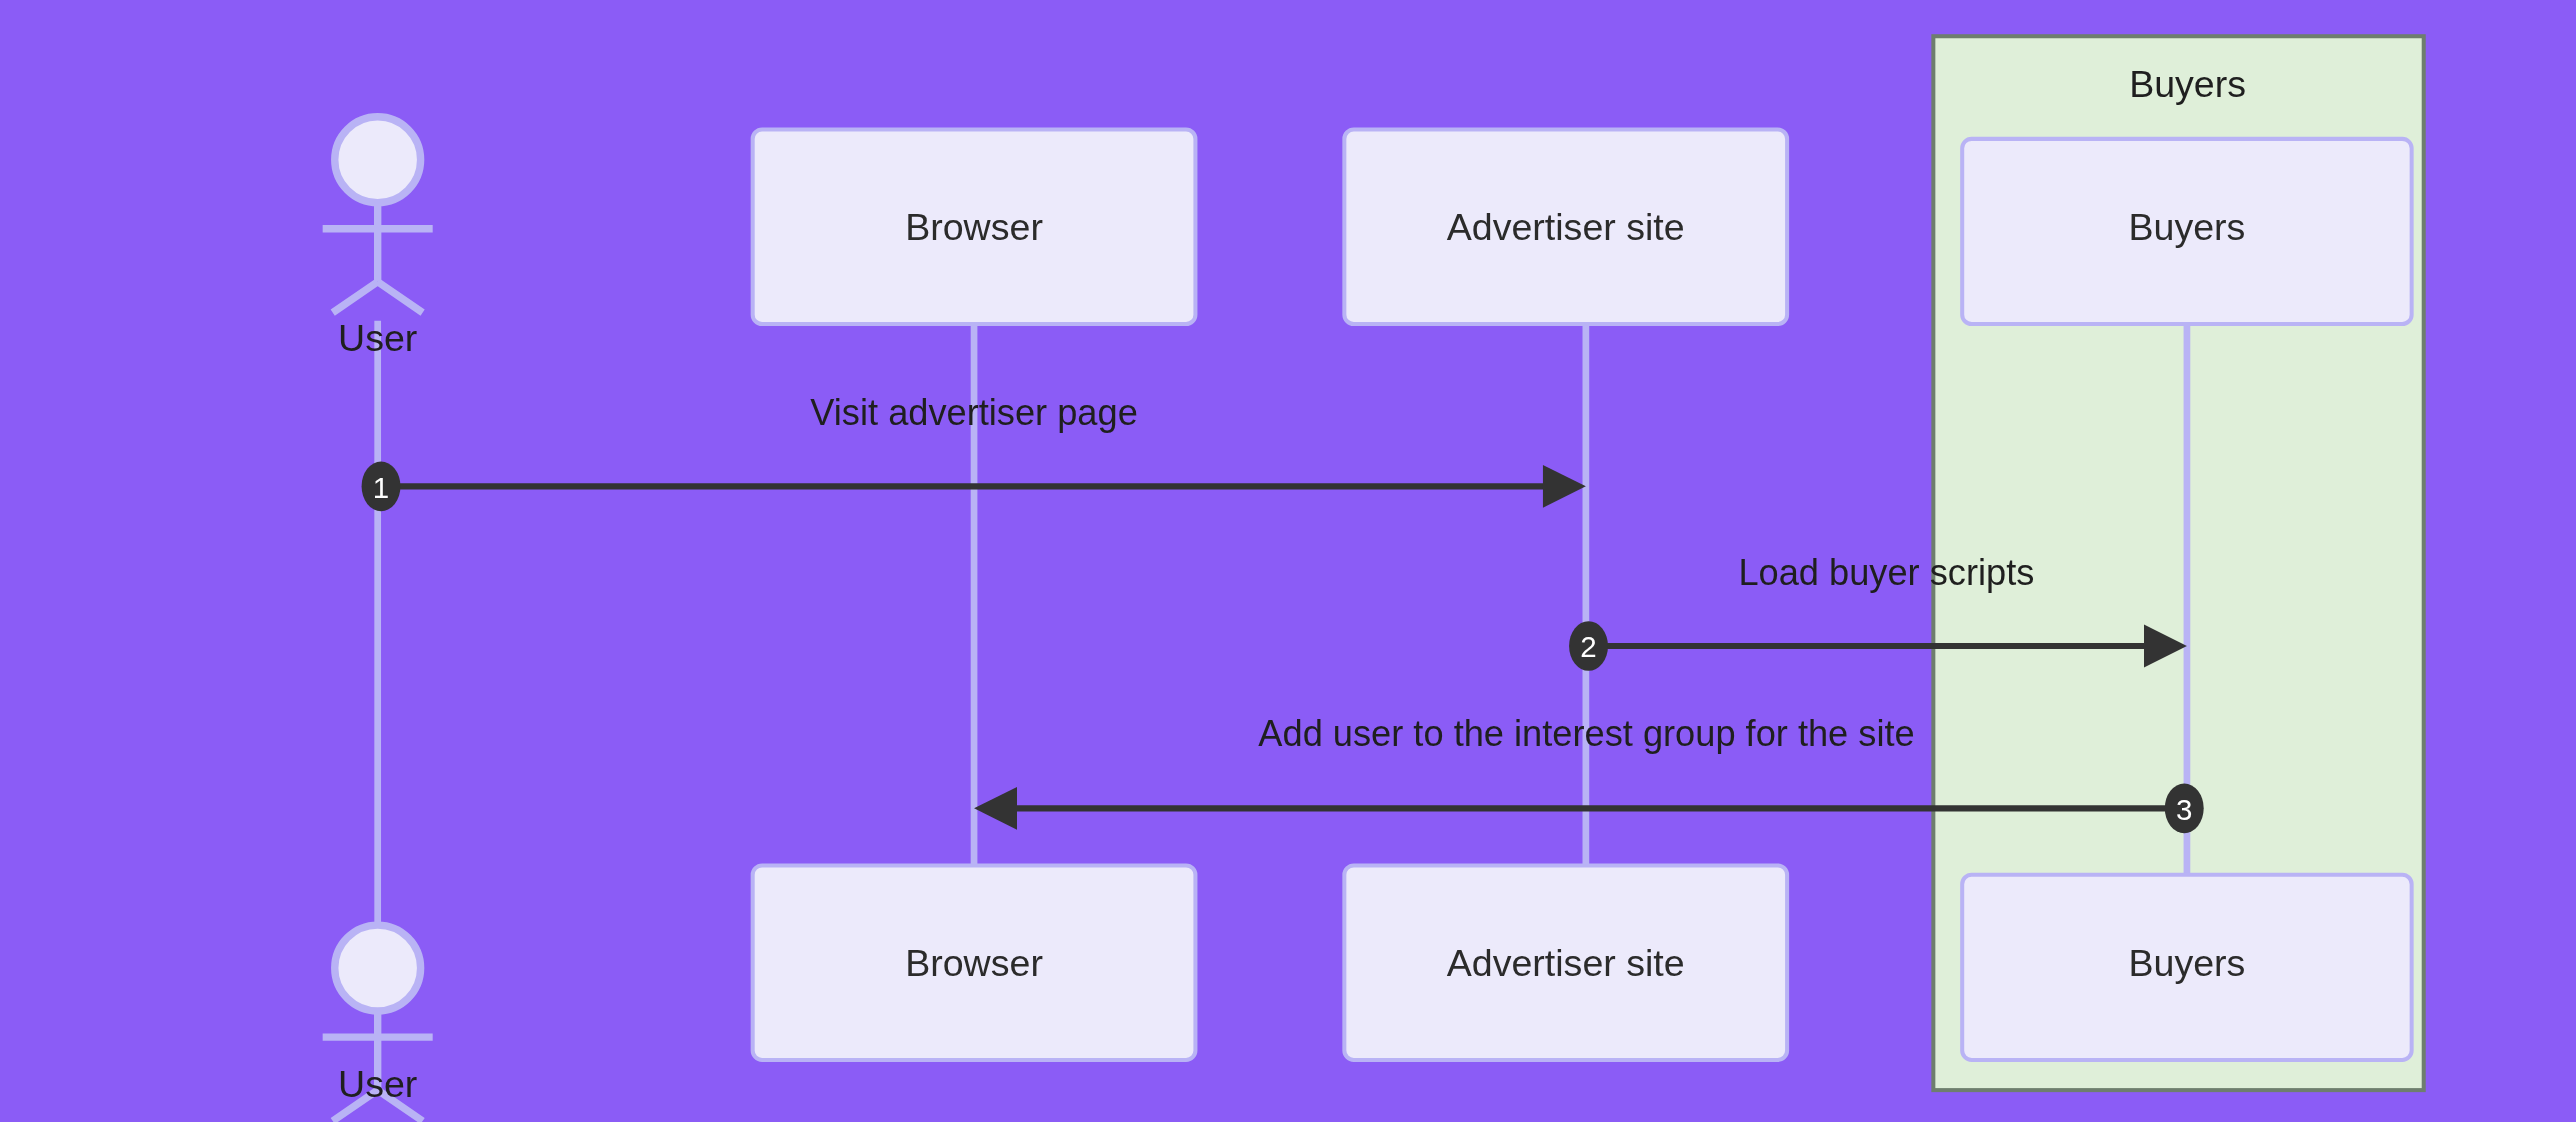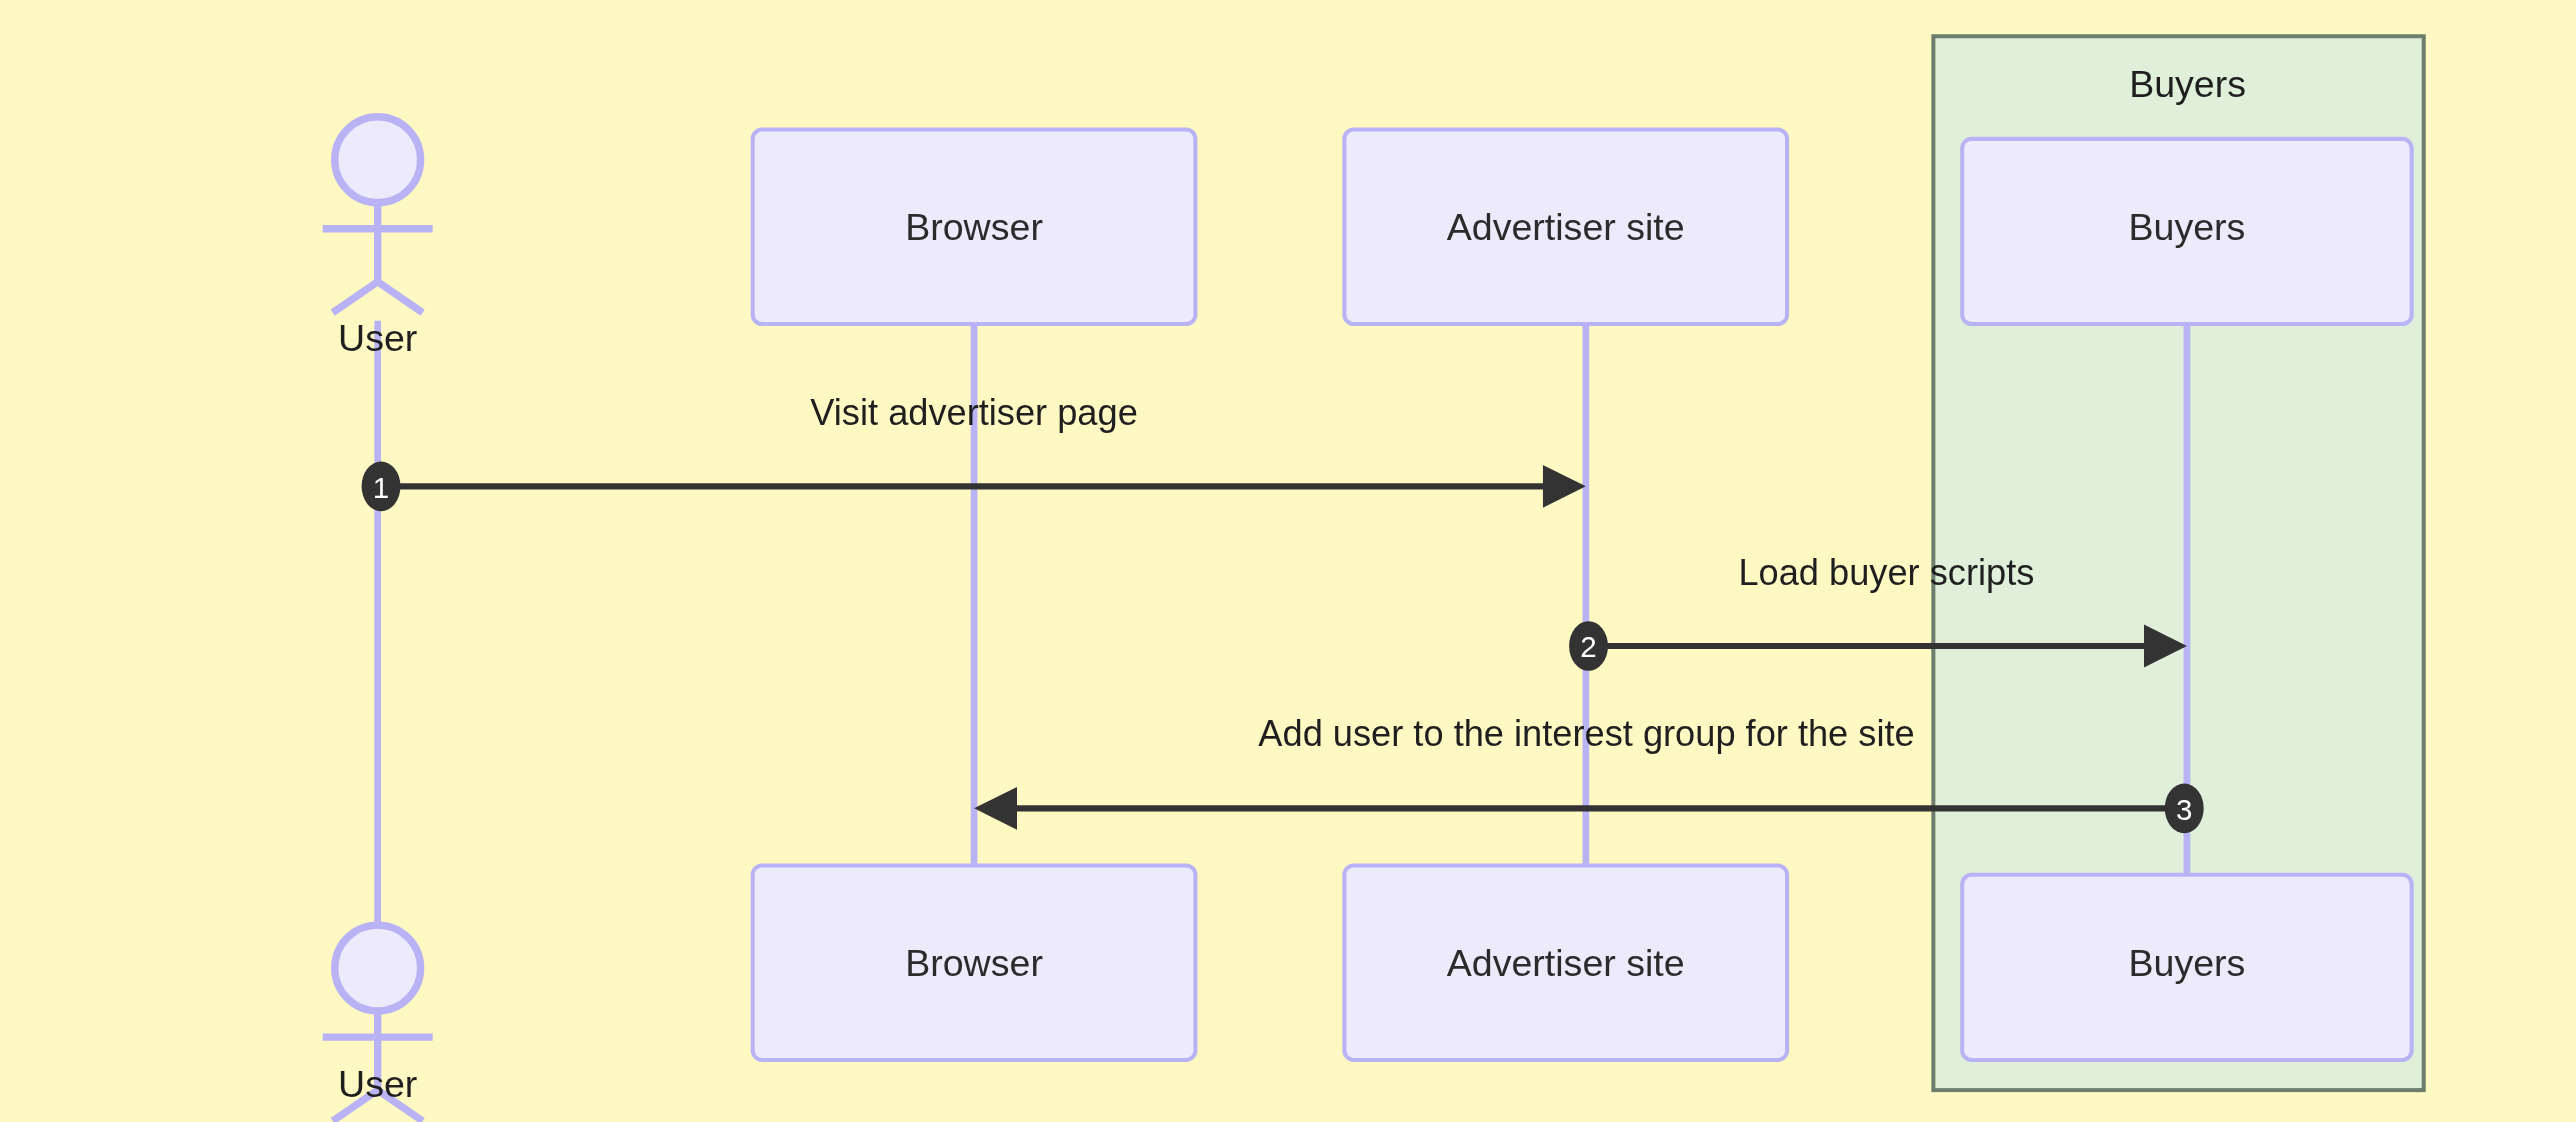--- a/index.html
+++ b/index.html
@@ -10,21 +10,21 @@
   body {
     width: 2576px;
     height: 1123px;
     font-family: "Liberation Sans", sans-serif;
     overflow: hidden;
   }
   #diagram-root {
     position: relative;
     width: 2576px;
     height: 1123px;
-    background: #fef9c3;
+    background: #8b5cf6;
   }
   svg#sequence-svg {
     display: block;
     width: 2576px;
     height: 1123px;
   }
   .participant-box-rect {
     fill: #ECEAFB;
     stroke: #B9B3F5;
     stroke-width: 6;

